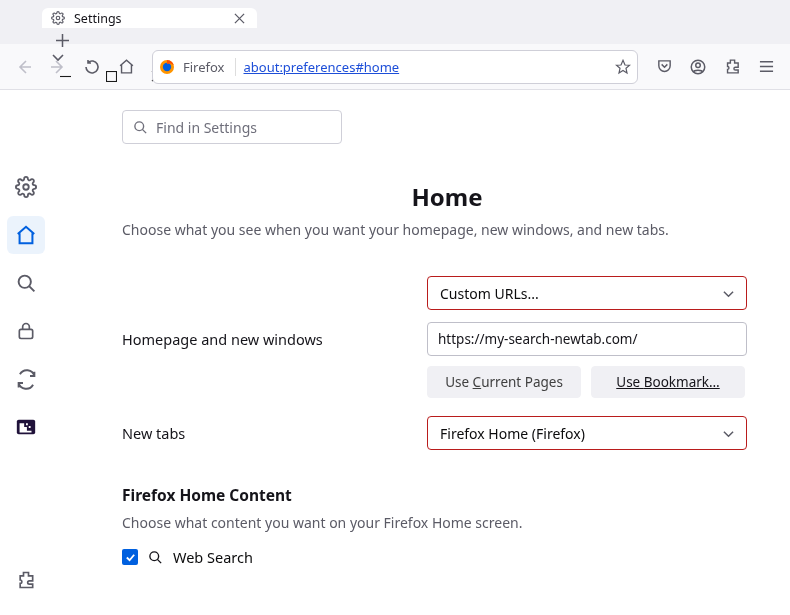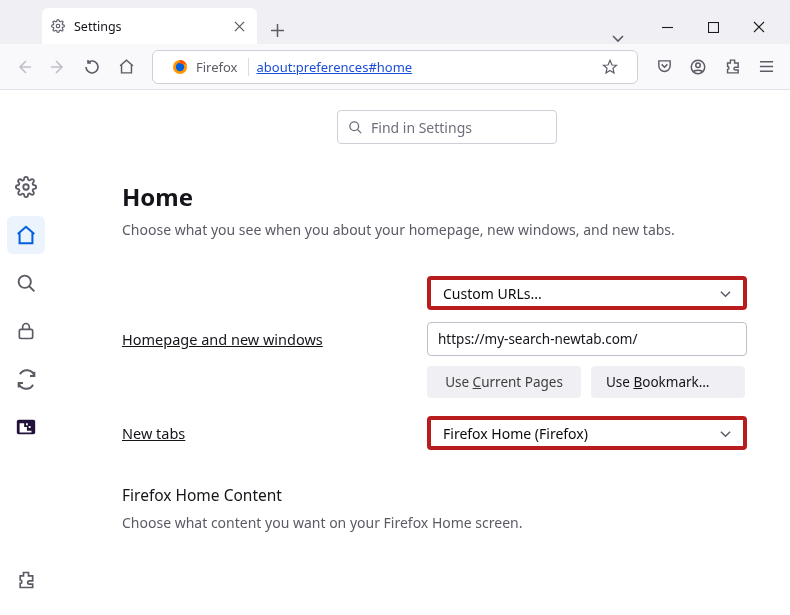--- a/index.html
+++ b/index.html
@@ -11,22 +11,23 @@
       width: 790px;
       height: 615px;
       overflow: hidden;
       position: relative;
     }
     
     .titlebar {
       height: 44px;
       background: #f0f0f4;
       display: flex;
-      align-items: flex-end;
+      align-items: flex-start;
       padding: 0 8px 0 42px;
+      flex-direction: column;
     }
     .tab {
       background: #fff;
       border-radius: 6px 6px 0 0;
       display: flex;
       align-items: center;
       padding: 0 8px;
       height: 36px;
       width: 215px;
       margin-top: 8px;
@@ -54,73 +55,73 @@
     .tbtn.disabled { color:#bfbfc9;}
     .urlbar {
       flex:1;
       height: 34px;
       background:#fff;
       border: 1px solid #cfcfd8;
       border-radius: 6px;
       margin: 0 8px;
       display:flex;
       align-items:center;
-      padding: 0 19px;
+      padding: 0 6px;
       gap: 8px;
     }
     .urlbar .ff-label { font-size:13px; color:#5b5b66; border-right:1px solid #ddd; padding-right:10px;}
     .urlbar .addr { font-size:13px; color:#1d4ed8; flex:1;text-decoration:underline;}
     .urlbar .star { color:#5b5b66;}
     .ff-logo { width:16px; height:16px; }
     
     .content { display:flex; height: calc(615px - 44px - 46px); background:#fff;}
     .sidebar { width: 52px; padding-top: 78px; display:flex; flex-direction:column; align-items:center; gap:10px;}
     .side-item { width:38px; height:38px; display:flex; align-items:center; justify-content:center; border-radius:6px; color:#5b5b66;}
     .side-item.active { color:#0060df; background:rgba(0,96,223,0.08);}
     .side-bottom { width:52px; position:absolute; left:0; bottom:16px; display:flex; flex-direction:column; align-items:center; gap:10px;}
     .main {
       flex:1;
       padding: 16px 18px 0 70px;
       overflow:hidden;
     }
-    .find-row { display:flex; justify-content:center; padding-top:4px;}
+    .find-row { display:flex; justify-content:flex-start; padding-top:4px;}
     .find-box {
       width: 220px; height:34px;
       border:1px solid #cfcfd8; border-radius:4px;
       display:flex; align-items:center; padding:0 10px; gap:8px;
       color:#5b5b66; background:#fff;
     }
     .find-box span.ph { color:#6f6f7b; font-size:14px;}
-    .header-row { display:flex; align-items:center; justify-content:space-between; margin-top:36px;}
+    .header-row { display:flex; align-items:center; justify-content:space-between; margin-top:36px;flex-direction:column;}
     h1 { font-size:24px; font-weight:700; color:#15141a;}
     .btn {
       background:#f0f0f4; border:1px solid #f0f0f4; border-radius:4px;
       height:32px; padding:0 14px; font-size:13.5px;
       display:inline-flex; align-items:center; cursor:pointer; color:#15141a;
     }
     .btn u { text-decoration: underline; }
     h2 { font-size:16.5px; font-weight:600; margin-top:22px; color:#15141a;}
     .desc { font-size:14px; color:#5b5b66; margin-top:6px; line-height:1.5;}
     .form-row { display:flex; align-items:center; margin-top:24px;}
-    .form-row .label { width:305px; font-size:14.5px; color:#15141a;text-decoration:underline;}
+    .form-row .label { width:305px; font-size:14.5px; color:#15141a;}
     .select {
-      width:320px; height:34px; border:4px solid #b91c1c; border-radius:4px;
+      width:320px; height:34px; border:1px solid #b91c1c; border-radius:4px;
       display:flex; align-items:center; padding:0 12px; background:#fff;
       justify-content:space-between; font-size:14px;
     }
     .select .chev { color:#5b5b66;}
     .text-input {
       width:320px; height:34px; border:1px solid #bfbfc9; border-radius:4px;
       padding:0 10px; font-size:13.5px; color:#15141a; outline:none; background:#fff;
       font-family:inherit;
     }
     .btn-row { display:flex; gap:10px; margin-left:305px; margin-top:10px;}
     .btn.secondary { color:#404040; min-width:154px; justify-content:center;}
-    .btn.sec2 { min-width:154px; justify-content:flex-start;}
-    h3 { font-size:15.5px; font-weight:400; margin-top:34px; color:#15141a;}
+    .btn.sec2 { min-width:154px; justify-content:center;text-decoration:underline;}
+    h3 { font-size:15.5px; font-weight:700; margin-top:34px; color:#15141a;}
     .check-row { display:flex; align-items:center; gap:10px; margin-top:14px; font-size:14.5px;}
     .cbox { width:16px; height:16px; background:#0060df; border-radius:2px; display:flex; align-items:center; justify-content:center; color:#fff;}
     svg { display:block; }
   </style>
 </head>
 <body>
 
 <div class="titlebar">
   <div class="tab">
     <span class="tab-icon">
@@ -283,21 +284,21 @@
             </svg>
         </span>
         <span class="ph">Find in Settings</span>
       </div>
     </div>
 
     <div class="header-row">
       <h1>Home</h1>
     </div>
 
-    <p class="desc">Choose what you see when you about your homepage, new windows, and new tabs.</p>
+    <p class="desc">Choose what you see when you want your homepage, new windows, and new tabs.</p>
 
     <div class="form-row" style="margin-top:36px;">
       <div class="label" style="visibility:hidden;">.</div>
       <div class="select">
         <span>Custom URLs...</span>
         <span class="chev">
           <svg width="11" height="11" viewBox="0 0 12 12">
               <path fill="none" stroke="currentColor" stroke-width="1.6" d="M1 4 L6 9 L11 4"></path>
             </svg>
         </span>
@@ -326,14 +327,28 @@
           <svg width="11" height="11" viewBox="0 0 12 12">
               <path fill="none" stroke="currentColor" stroke-width="1.6" d="M1 4 L6 9 L11 4"></path>
             </svg>
         </span>
       </div>
     </div>
 
     <h3>Firefox Home Content</h3>
     <p class="desc">Choose what content you want on your Firefox Home screen.</p>
 
+    <div class="check-row">
+      <span class="cbox">
+        <svg width="11" height="11" viewBox="0 0 12 12">
+            <path fill="none" stroke="#fff" stroke-width="2" d="M2 6 L5 9 L10 3"></path>
+          </svg>
+      </span>
+      <span>
+        <svg width="15" height="15" viewBox="0 0 24 24" fill="none" stroke="#15141a" stroke-width="2.2">
+            <circle cx="10" cy="10" r="7"></circle>
+            <path d="M21 21 L15 15"></path>
+          </svg>
+      </span>
+      <span>Web Search</span>
+    </div>
   </div>
 </div>
 
 </body></html>

